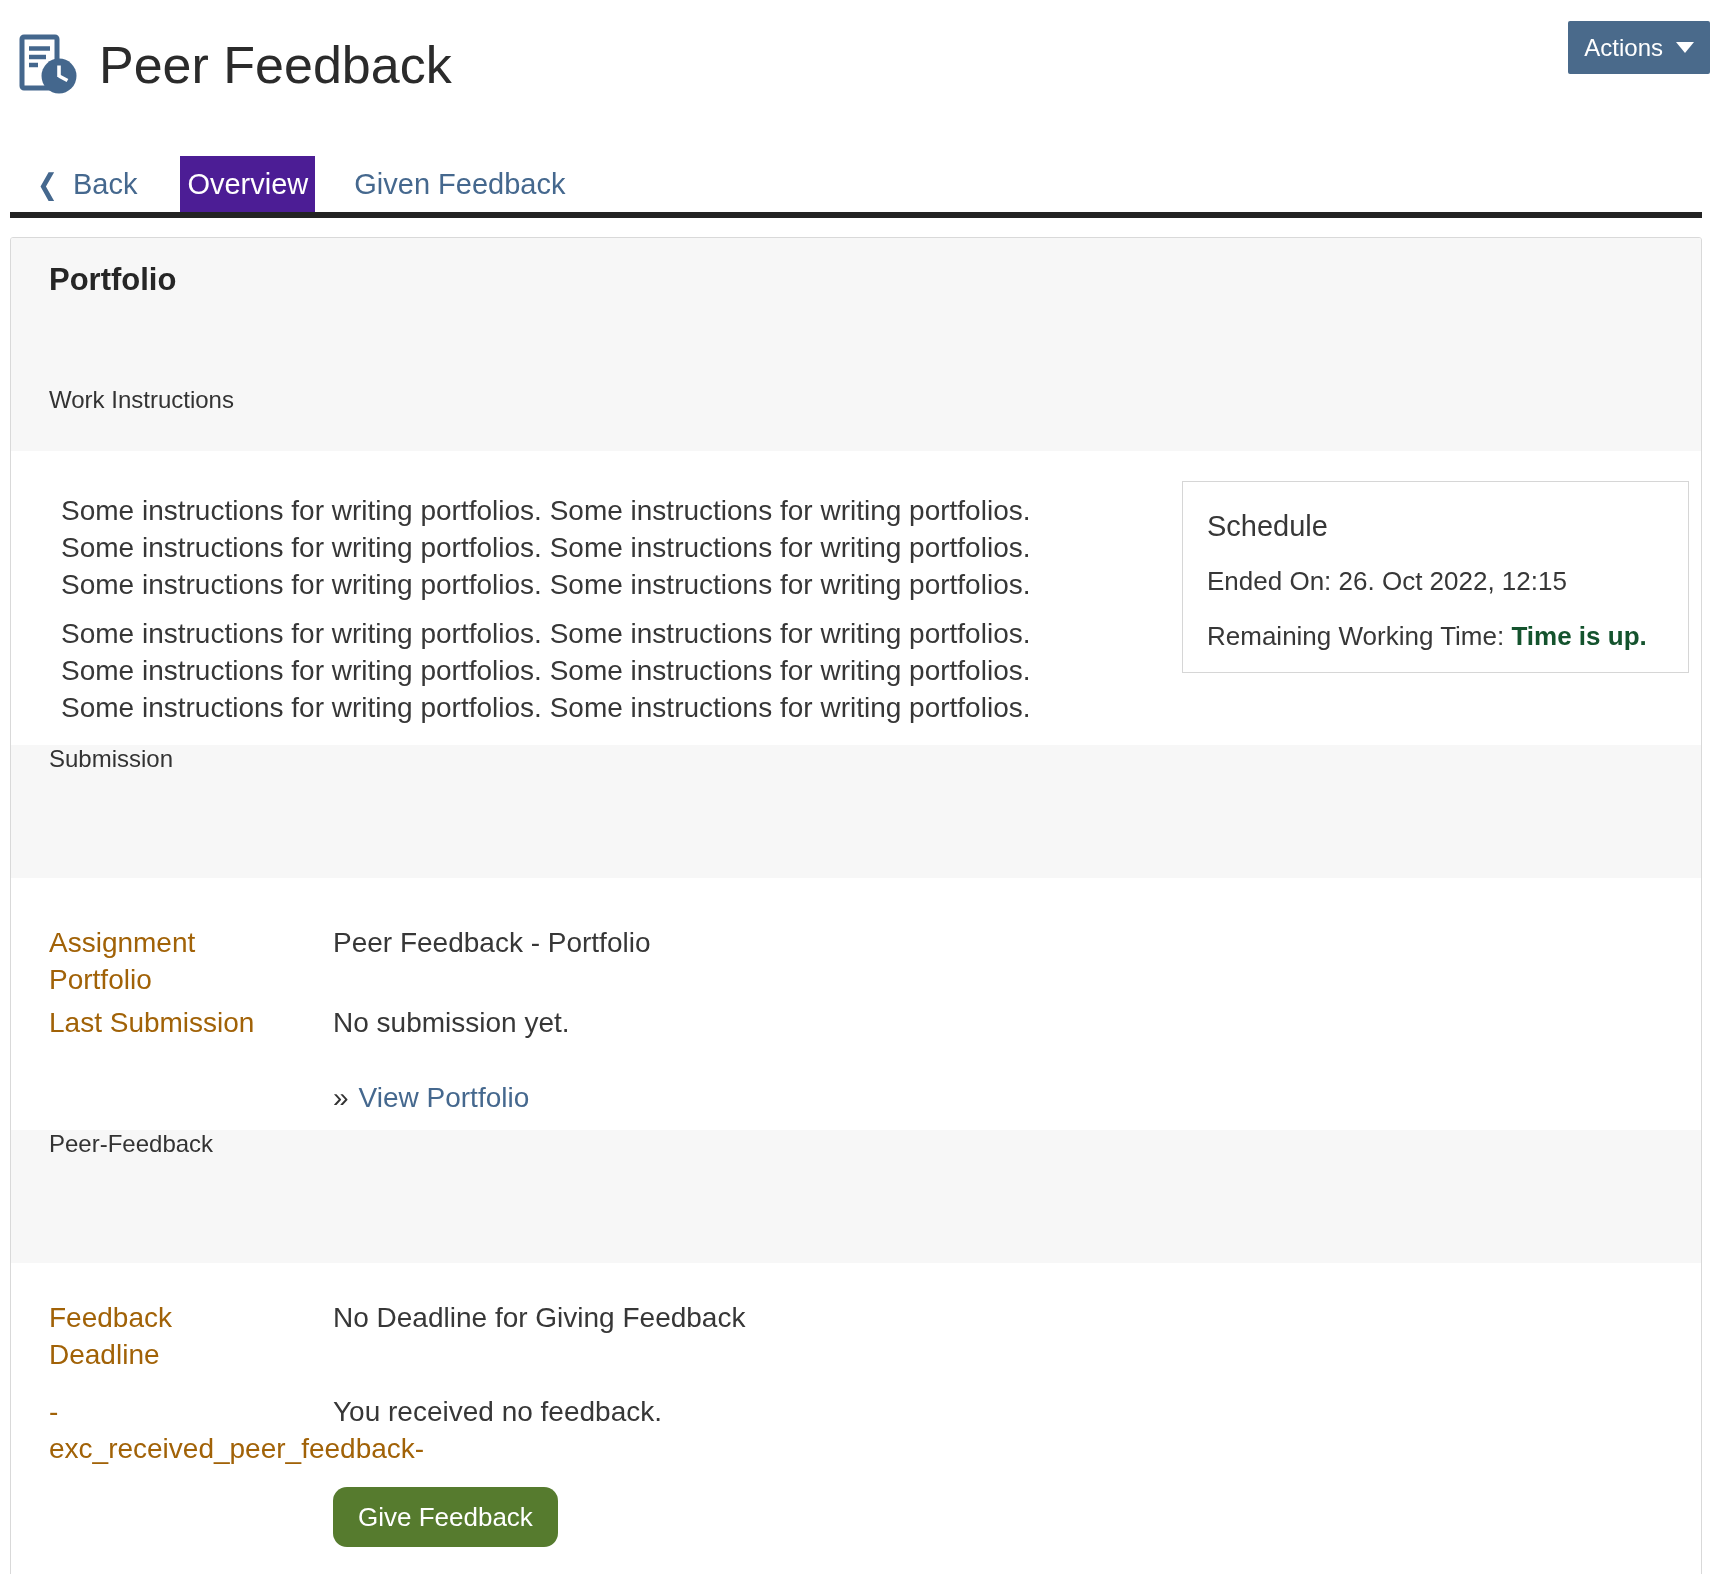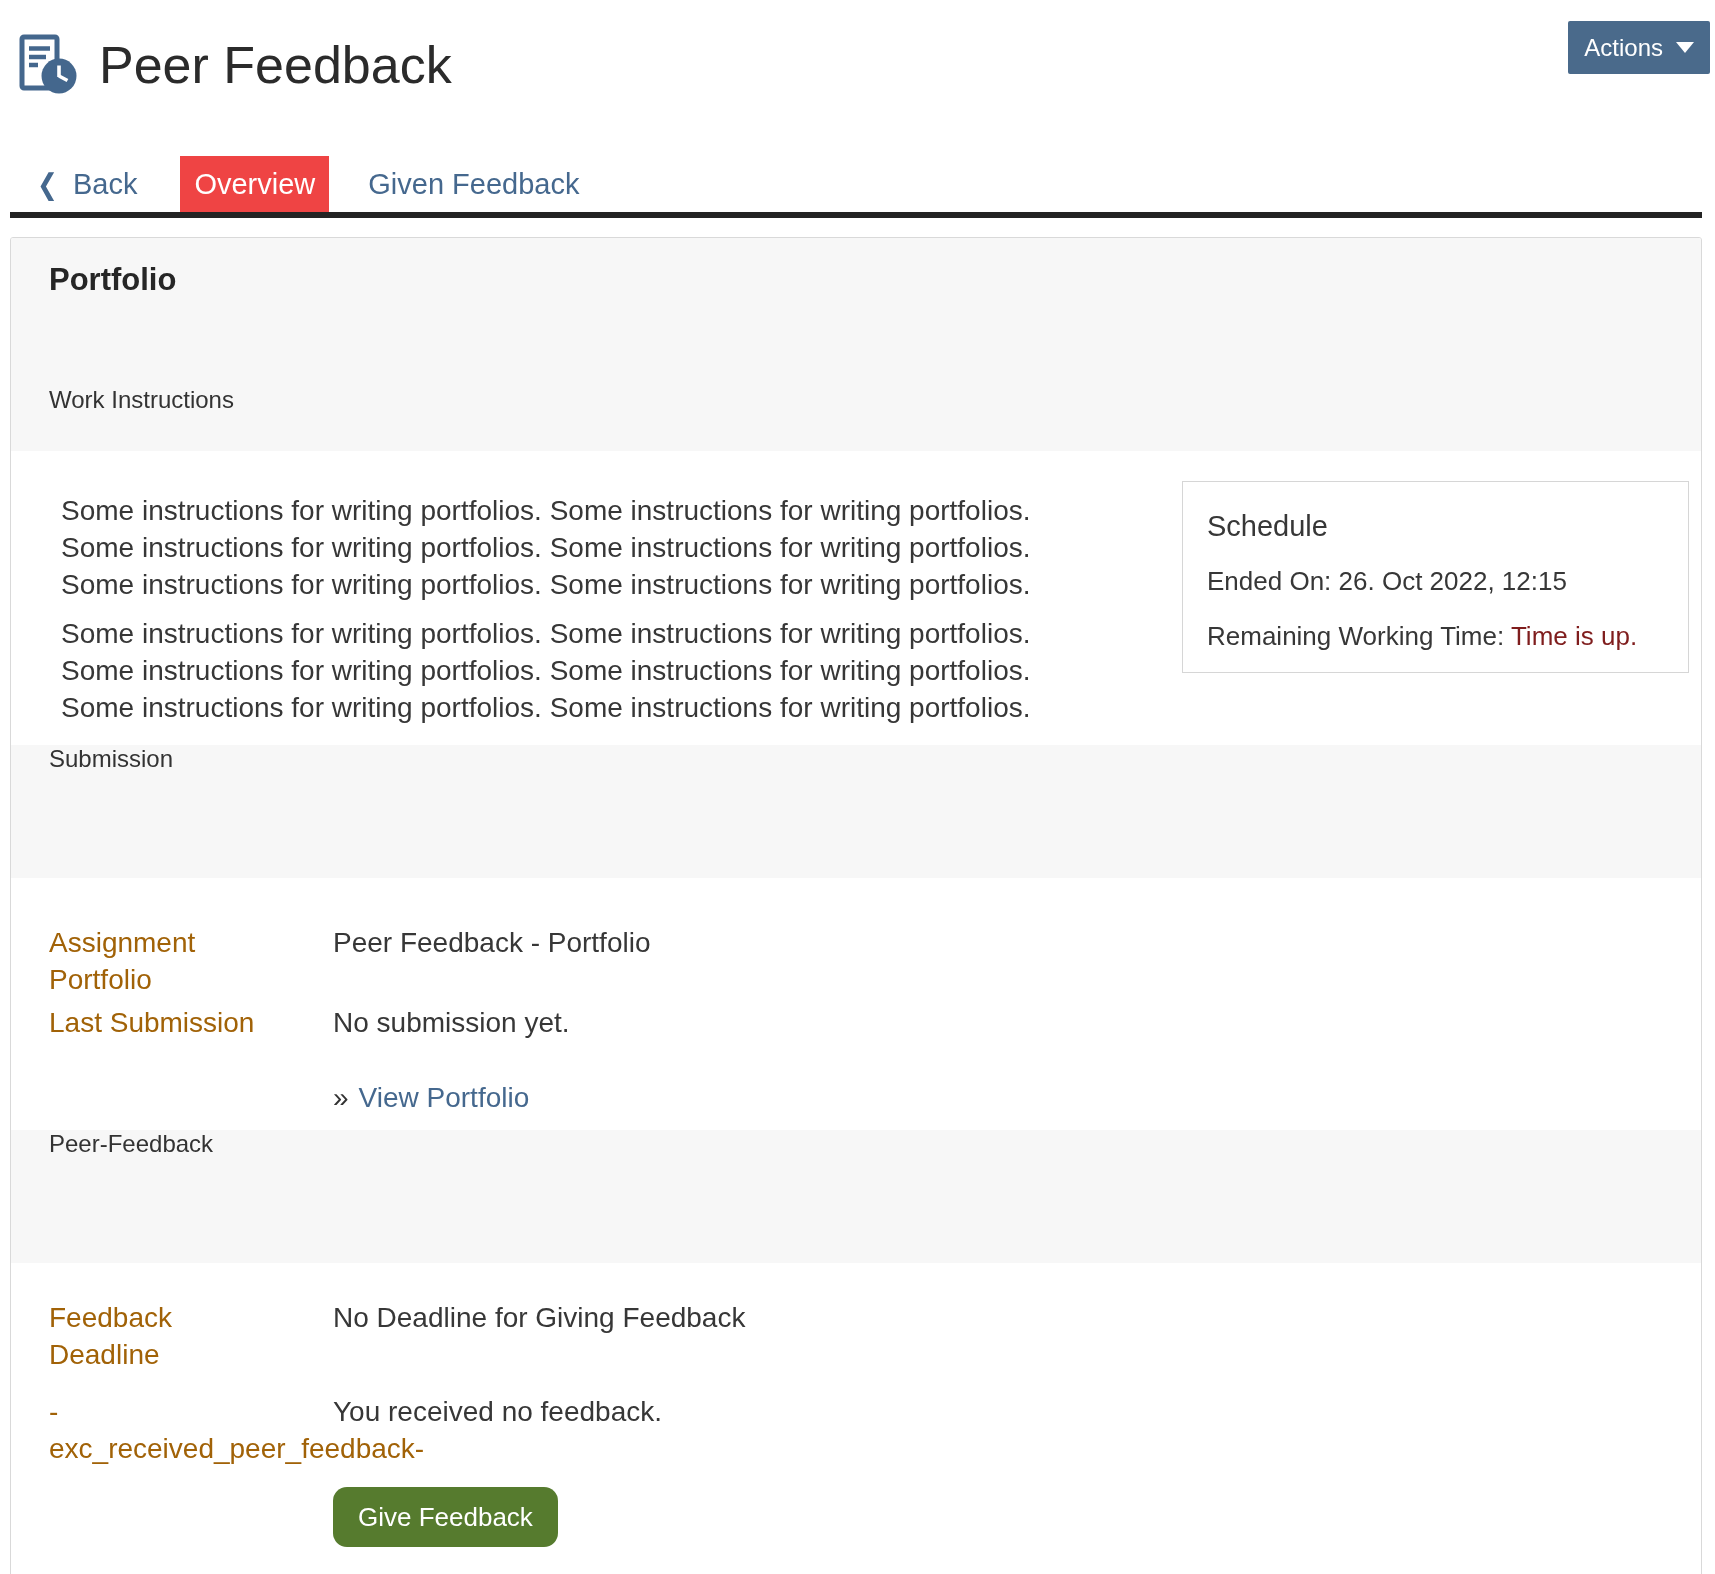--- a/index.html
+++ b/index.html
@@ -20,21 +20,21 @@
   }
   .caret-down{width:0;height:0;border-left:9px solid transparent;border-right:9px solid transparent;border-top:11px solid #fff;}
   
   .tabbar{
     margin:48px 13px 0 10px;height:56px;border-bottom:6px solid #232323;
     display:flex;align-items:stretch;font-size:29px;
   }
   .back-link{display:flex;align-items:center;gap:15px;margin-left:27px;color:var(--link,#45688e);text-decoration:none;cursor:pointer;}
   .back-chev{font-size:25px;font-weight:700;transform:scaleY(1.15);}
   .tab{display:flex;align-items:center;cursor:pointer;}
-  .tab-active{background:#ef4444;color:#fff;margin-left:43px;padding:0 14px;}
+  .tab-active{background:#4c1d95;color:#fff;margin-left:43px;padding:0 7px;}
   .tab-link{color:var(--link,#45688e);margin-left:39px;text-decoration:none;}
   
   .panel{
     margin:19px 13px 0 10px;border:1px solid #d9d9d9;border-radius:3px;background:#fff;overflow:hidden;
   }
   .band{background:var(--band,#f7f7f7);}
   .band h3,.band-top h3{font-size:24px;font-weight:400;color:#333;margin:0;}
   .band-top{padding:22px 38px 0;height:213px;box-sizing:border-box;}
   .band-top h2{margin:0;font-size:31px;font-weight:700;color:#262626;line-height:40px;}
   .band-top h3{margin-top:78px;line-height:44px;}
@@ -42,21 +42,21 @@
   
   .instr-section{position:relative;padding:29px 0 0 38px;height:294px;box-sizing:border-box;background:#fff;}
   .instructions{width:1005px;font-size:28px;line-height:37px;color:#373737;hyphens:auto;}
   .instructions p{margin:12px;}
   .schedule{
     position:absolute;top:30px;right:12px;width:507px;height:192px;box-sizing:border-box;
     border:1px solid #d6d6d6;background:#fff;padding:26px 20px 0 24px;font-size:26px;line-height:36px;color:#373737;
   }
   .sched-h{font-size:29px;margin:0 0 19px;}
   .schedule p{margin:0 0 19px;}
-  .schedule b{font-weight:400;color:#7f1d1d;}
+  .schedule b{font-weight:700;color:#14532d;}
   
   .rows{padding:46px 0 0 38px;height:252px;box-sizing:border-box;background:#fff;}
   .row{display:grid;grid-template-columns:240px 1fr;column-gap:44px;font-size:28px;line-height:37px;margin-bottom:6px;}
   .lbl{color:#a16207;}
   .val{color:#373737;}
   .link-row{margin-top:38px;}
   .laquo{color:#333;margin-right:10px;}
   a.inline-link{color:var(--link,#45688e);text-decoration:none;cursor:pointer;}
   .rows-pf{padding:36px 0 46px 38px;height:auto;}
   .rows-pf .row{margin-bottom:20px;}

